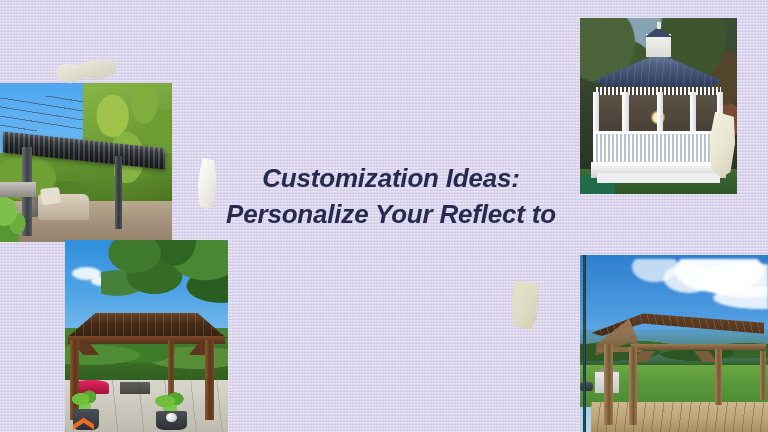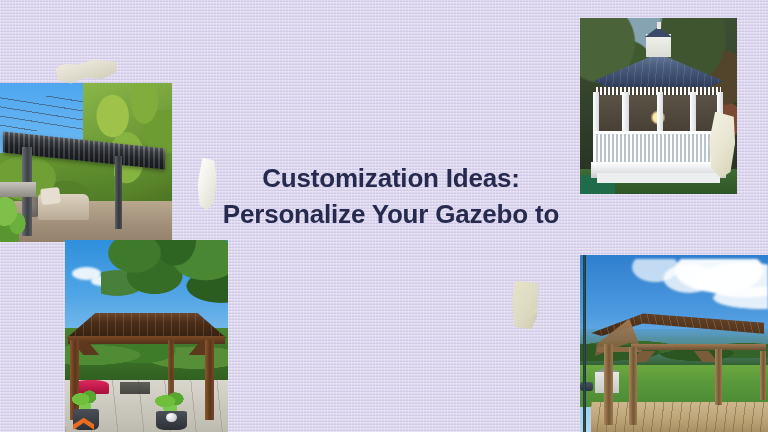--- a/index.html
+++ b/index.html
@@ -264,21 +264,21 @@
   #title-block{
     position:absolute;z-index:5;
     left:186px;top:160px;width:410px;
     text-align:center;
     color:#262a4e;
     font-weight:bold;
     font-size:26px;
     line-height:36px;
     letter-spacing:-.2px;
   }
-  #title-block .line{display:block;white-space:nowrap;}
+  #title-block .line{display:block;white-space:nowrap;font-style:italic;}
 </style>
 </head>
 <body>
 
 <div class="stage">
 
   <div class="texture"></div>
 
   <div class="photo" id="photo-pergola-modern">
     <div class="p1-sky"></div>
@@ -377,16 +377,16 @@
 
   <div class="tape" id="tape-top-left"></div>
   <div class="tape" id="tape-title-left"></div>
   <div class="tape" id="tape-center">
     <div class="fold"></div>
   </div>
   <div class="tape" id="tape-gazebo-right"></div>
 
   <div id="title-block">
     <span class="line">Customization Ideas:</span>
-    <span class="line">Personalize Your Gazebo to</span>
+    <span class="line">Personalize Your Reflect to</span>
   </div>
 
 </div>
 
 </body></html>

